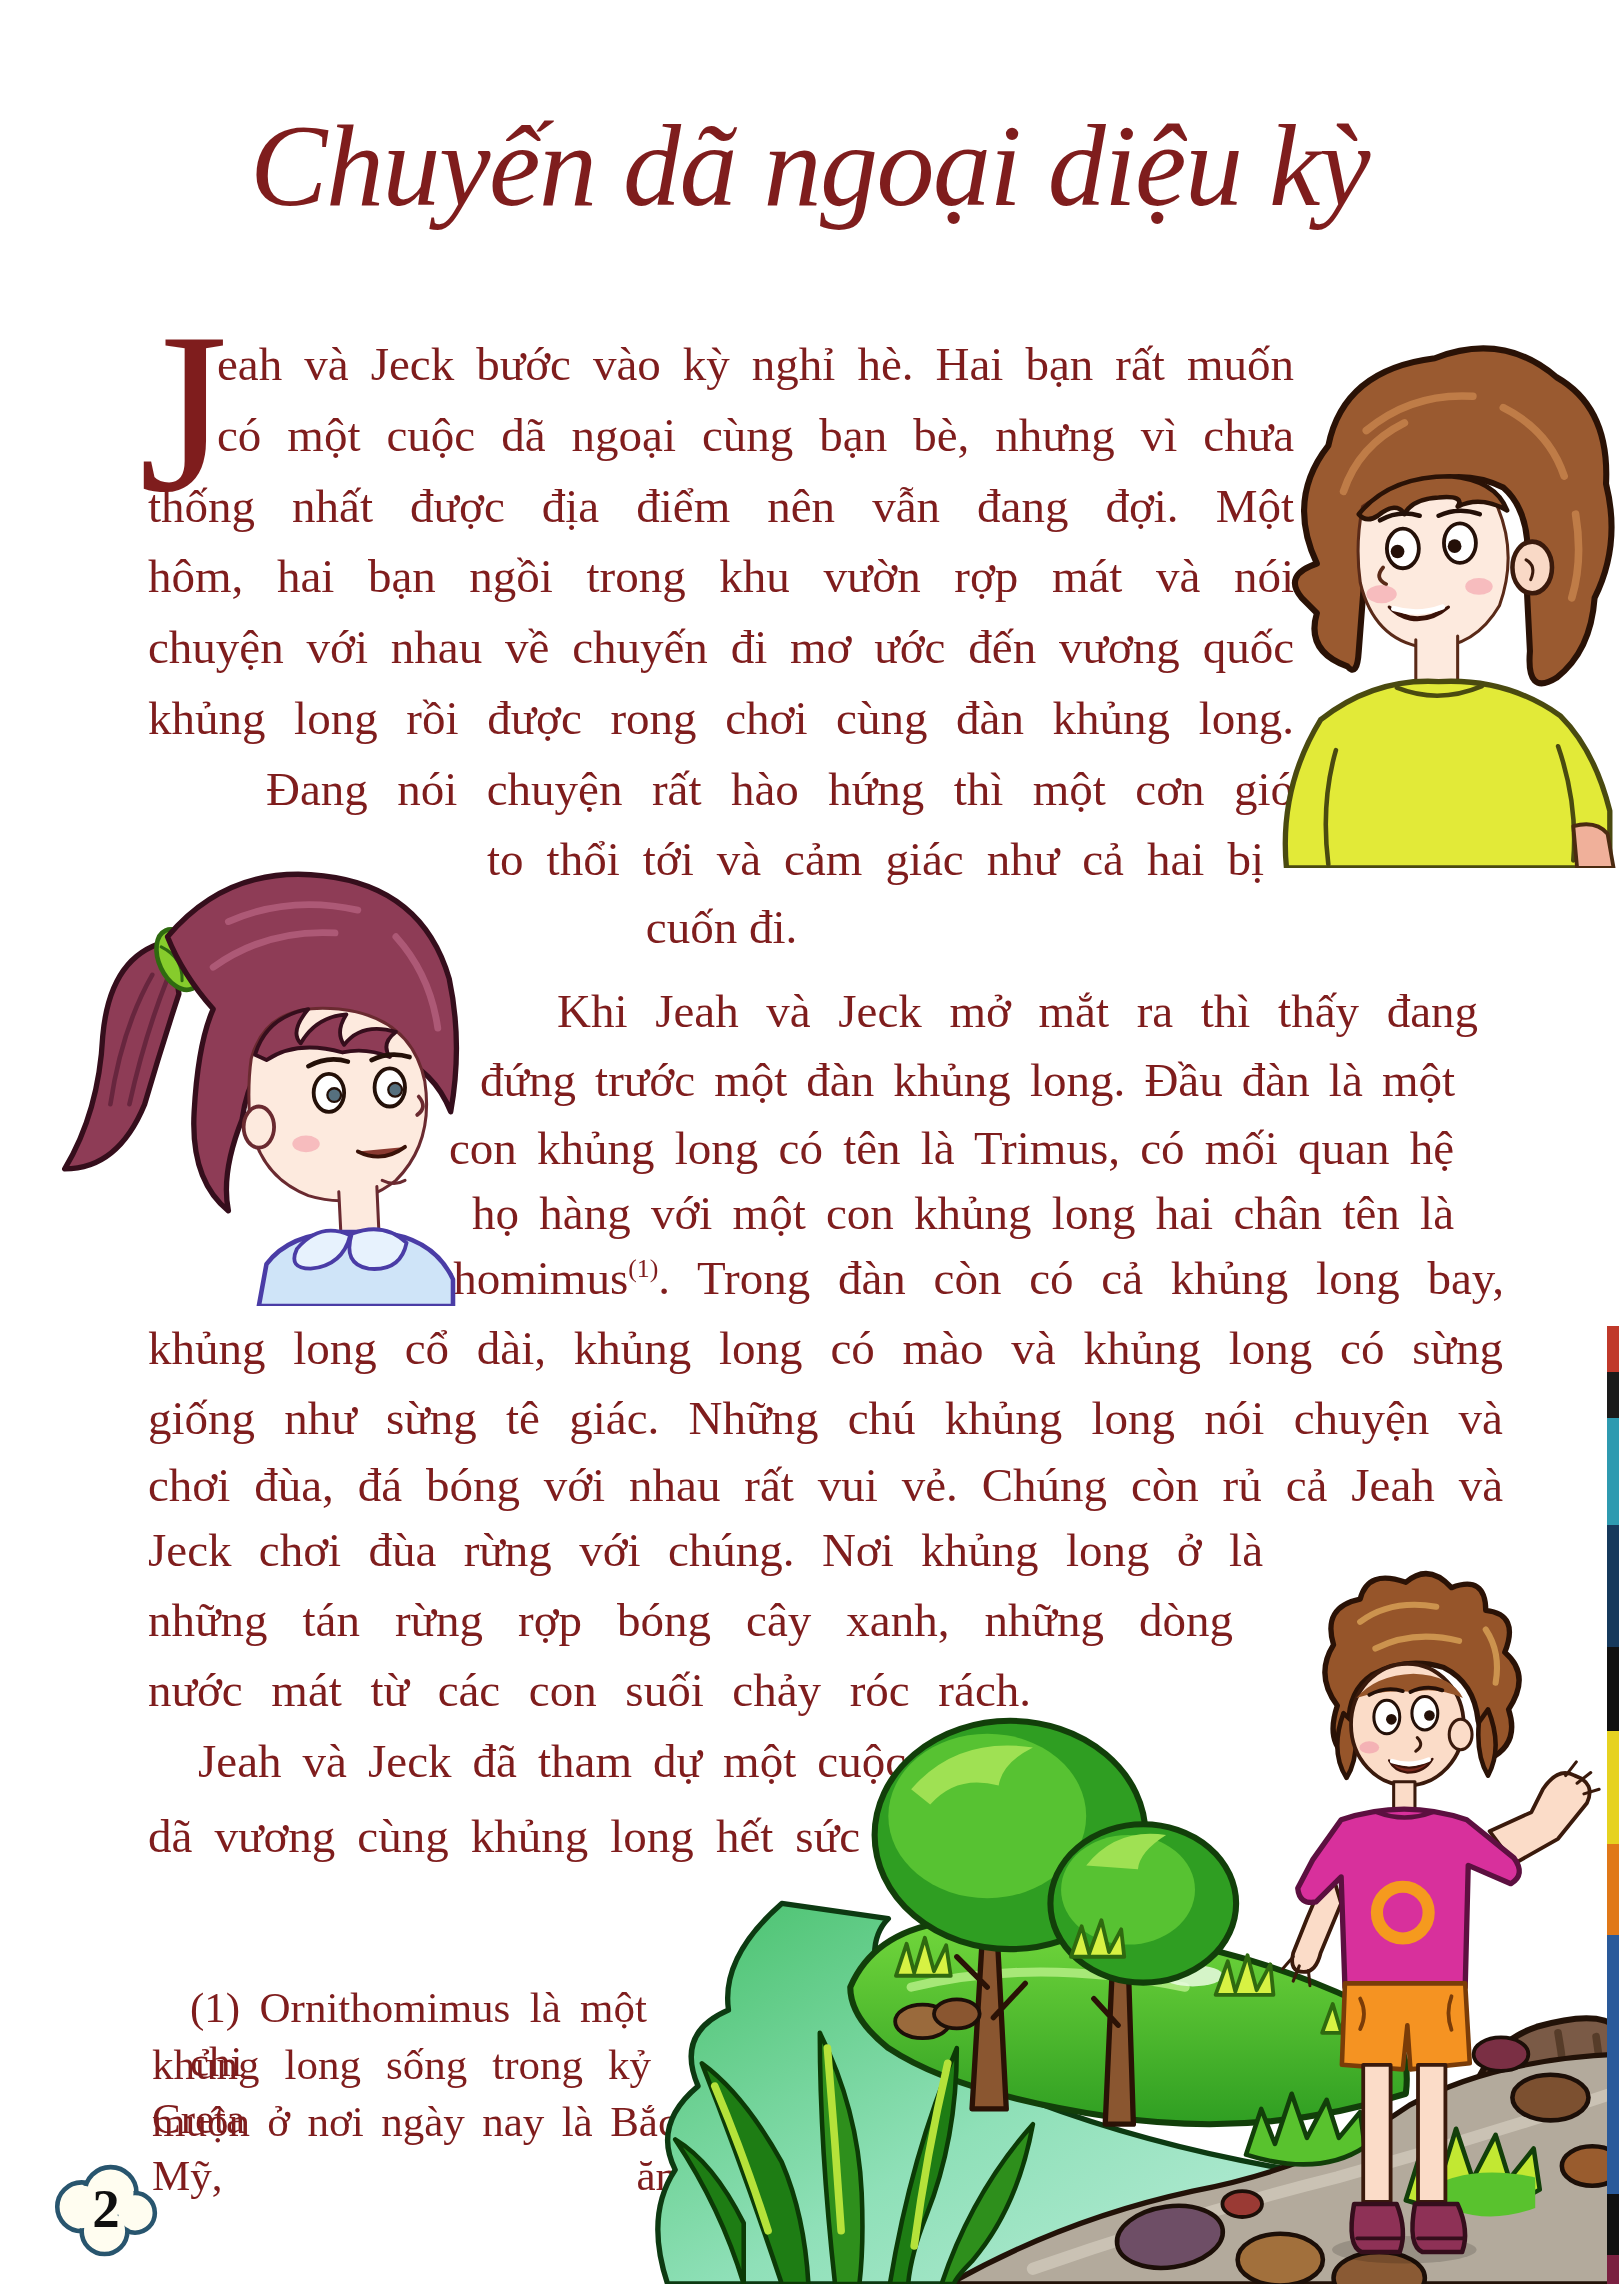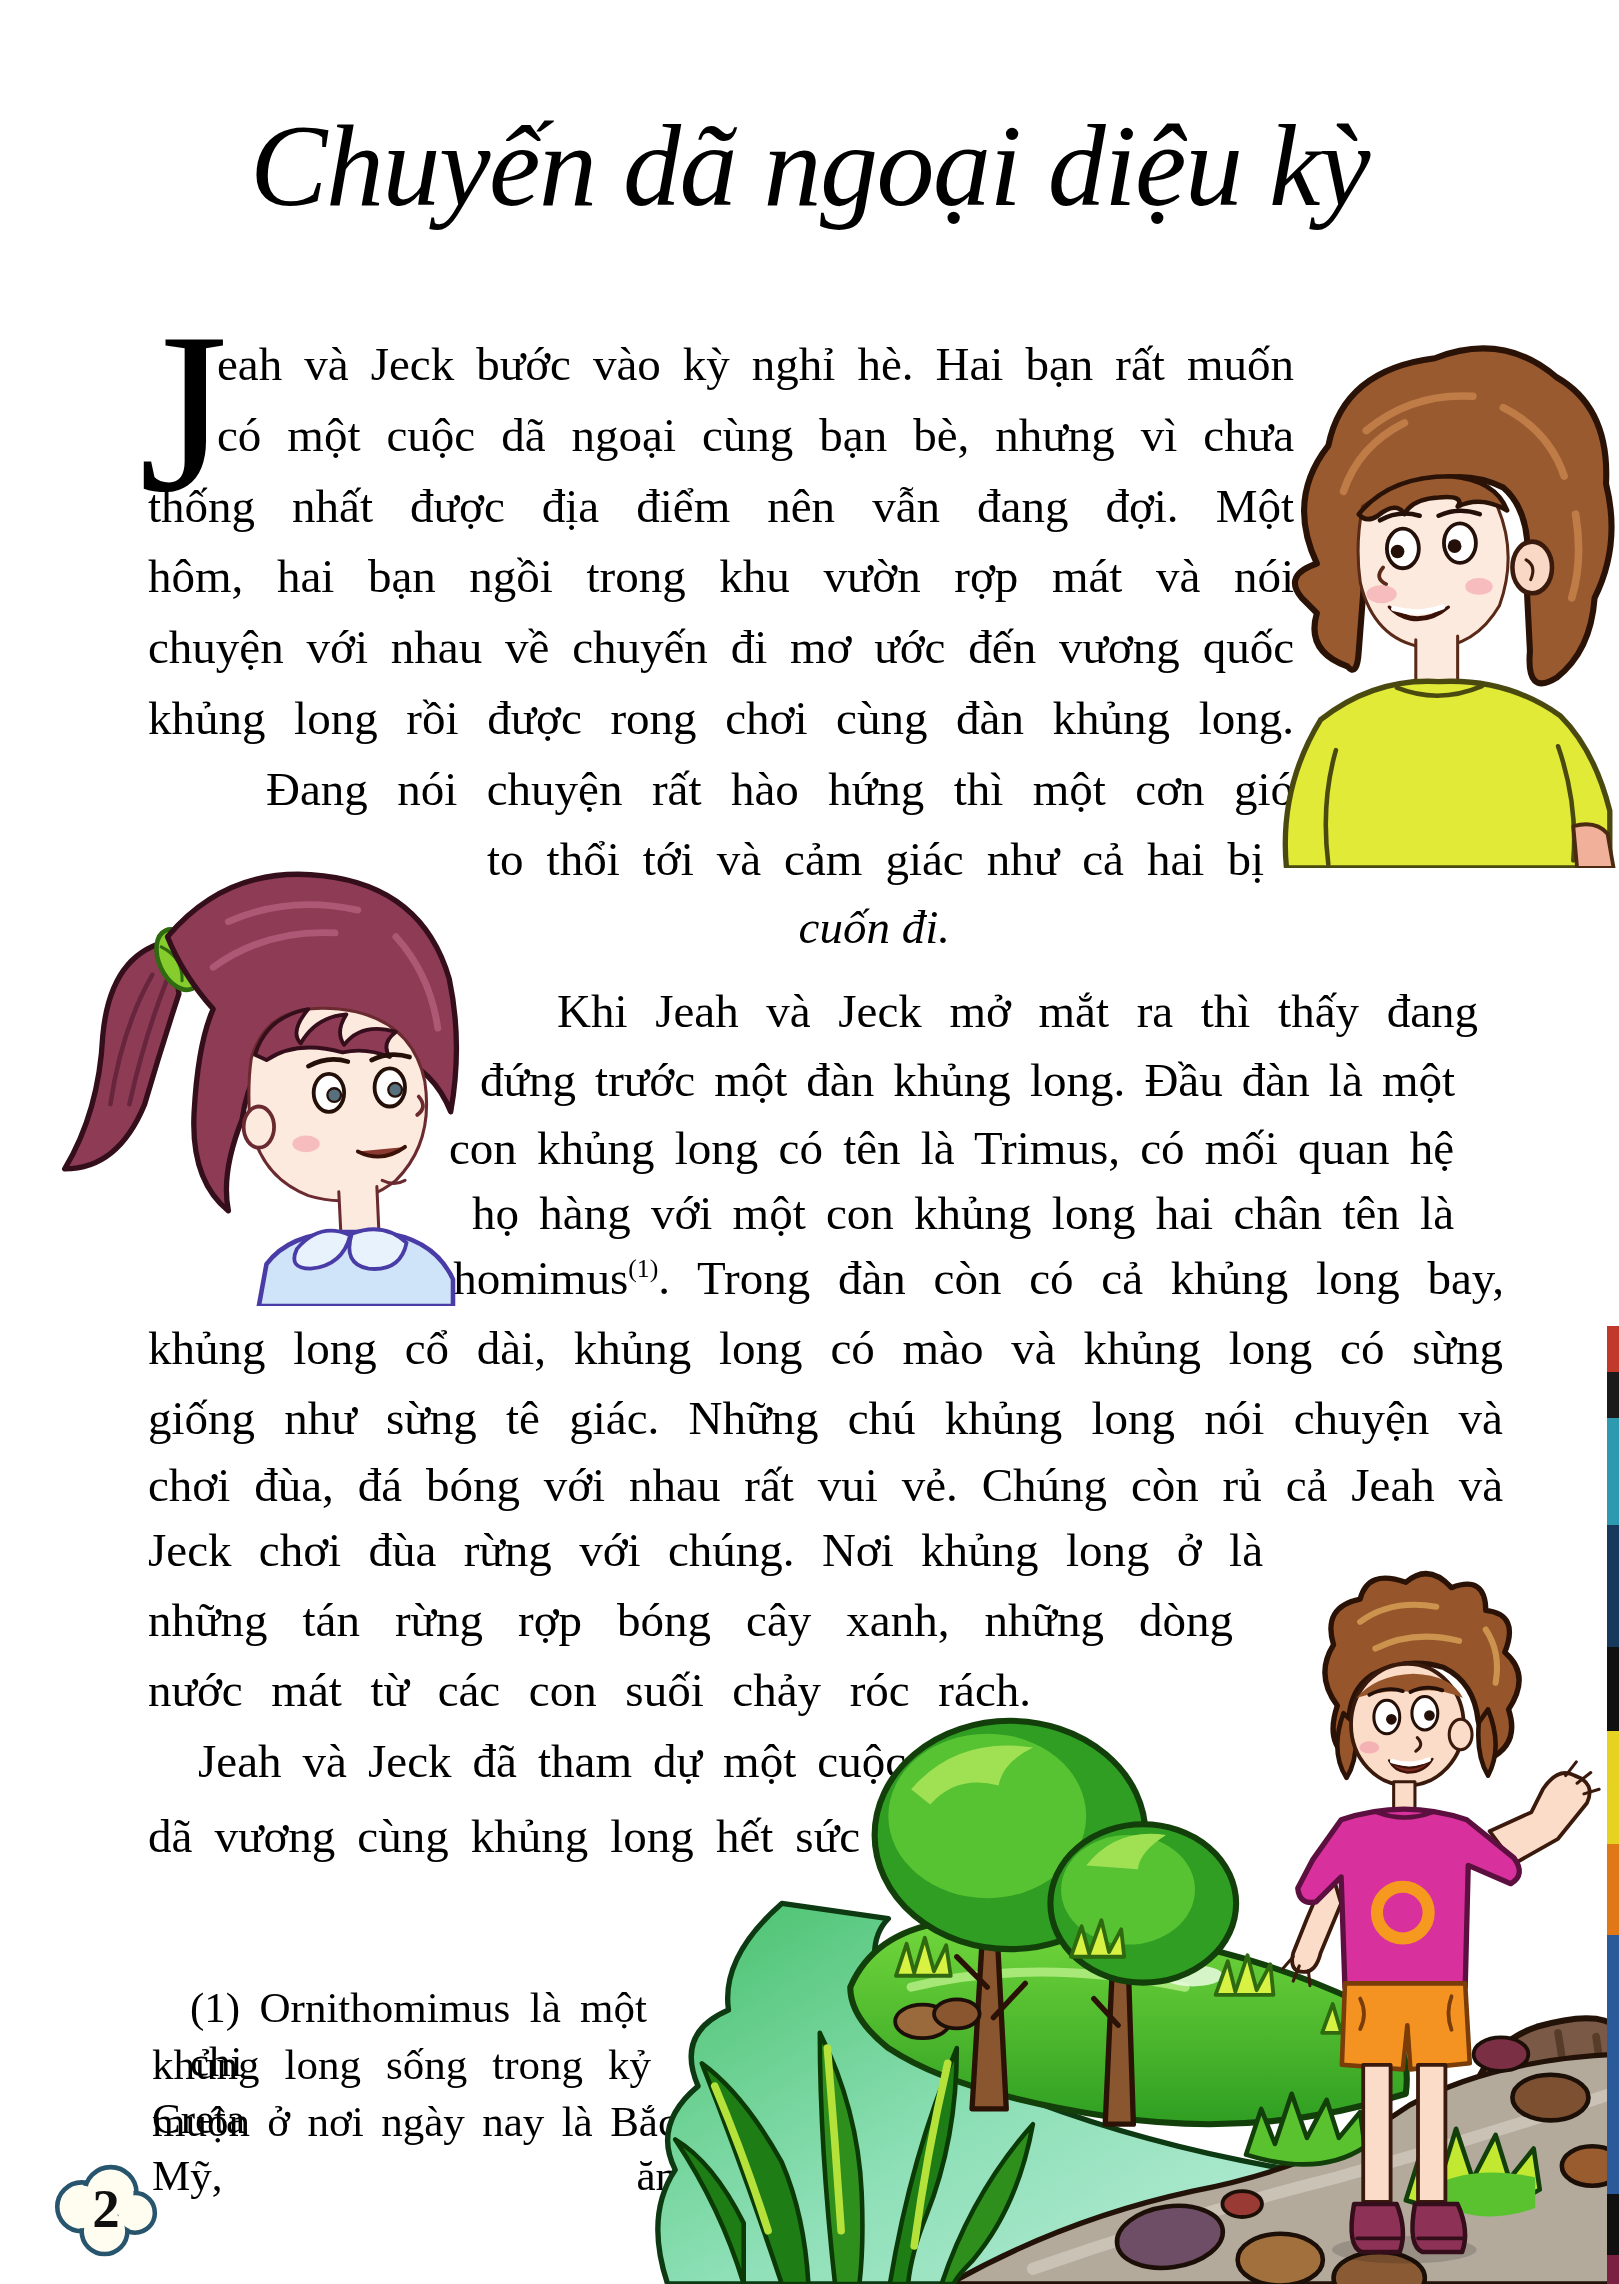--- a/index.html
+++ b/index.html
@@ -1,32 +1,32 @@
 <!DOCTYPE html>
 <html style="font-size:12px"><head>
 <meta charset="utf-8">
 <style>
   html,body{margin:0;padding:0;background:#e8e8e8;}
   .page{
     position:relative;width:1619px;height:2284px;background:#ffffff;
-    font-family:"Liberation Serif", serif;color:#000000;overflow:hidden;margin:0 auto;
+    font-family:"Liberation Serif", serif;color:#7f1d1d;overflow:hidden;margin:0 auto;
   }
   .title{
     position:absolute;top:97px;left:0;width:1619px;text-align:center;
     font-style:italic;font-size:116px;line-height:1.2;letter-spacing:-1.5px;
   }
   .dropcap{
     position:absolute;left:139px;top:311px;font-size:228px;line-height:0.9;
     font-weight:normal;
   }
   .bl{
     position:absolute;font-size:47px;line-height:1.25;
     text-align:justify;text-align-last:justify;white-space:normal;
   }
-  .bl.noj{text-align:right;text-align-last:auto;font-style:italic;}
+  .bl.noj{text-align:center;text-align-last:auto;}
   .fn{font-size:43px;line-height:1.25;}
   .sup{vertical-align:super;font-size:0.55em;}
   .strip{position:absolute;left:1607px;top:1326px;width:12px;height:958px;display:flex;flex-direction:column;}
   .strip div{width:100%;}
   .badge{position:absolute;left:42px;top:2161px;width:122px;height:103px;}
   svg{display:block;}
 </style>
 </head>
 <body>
 

